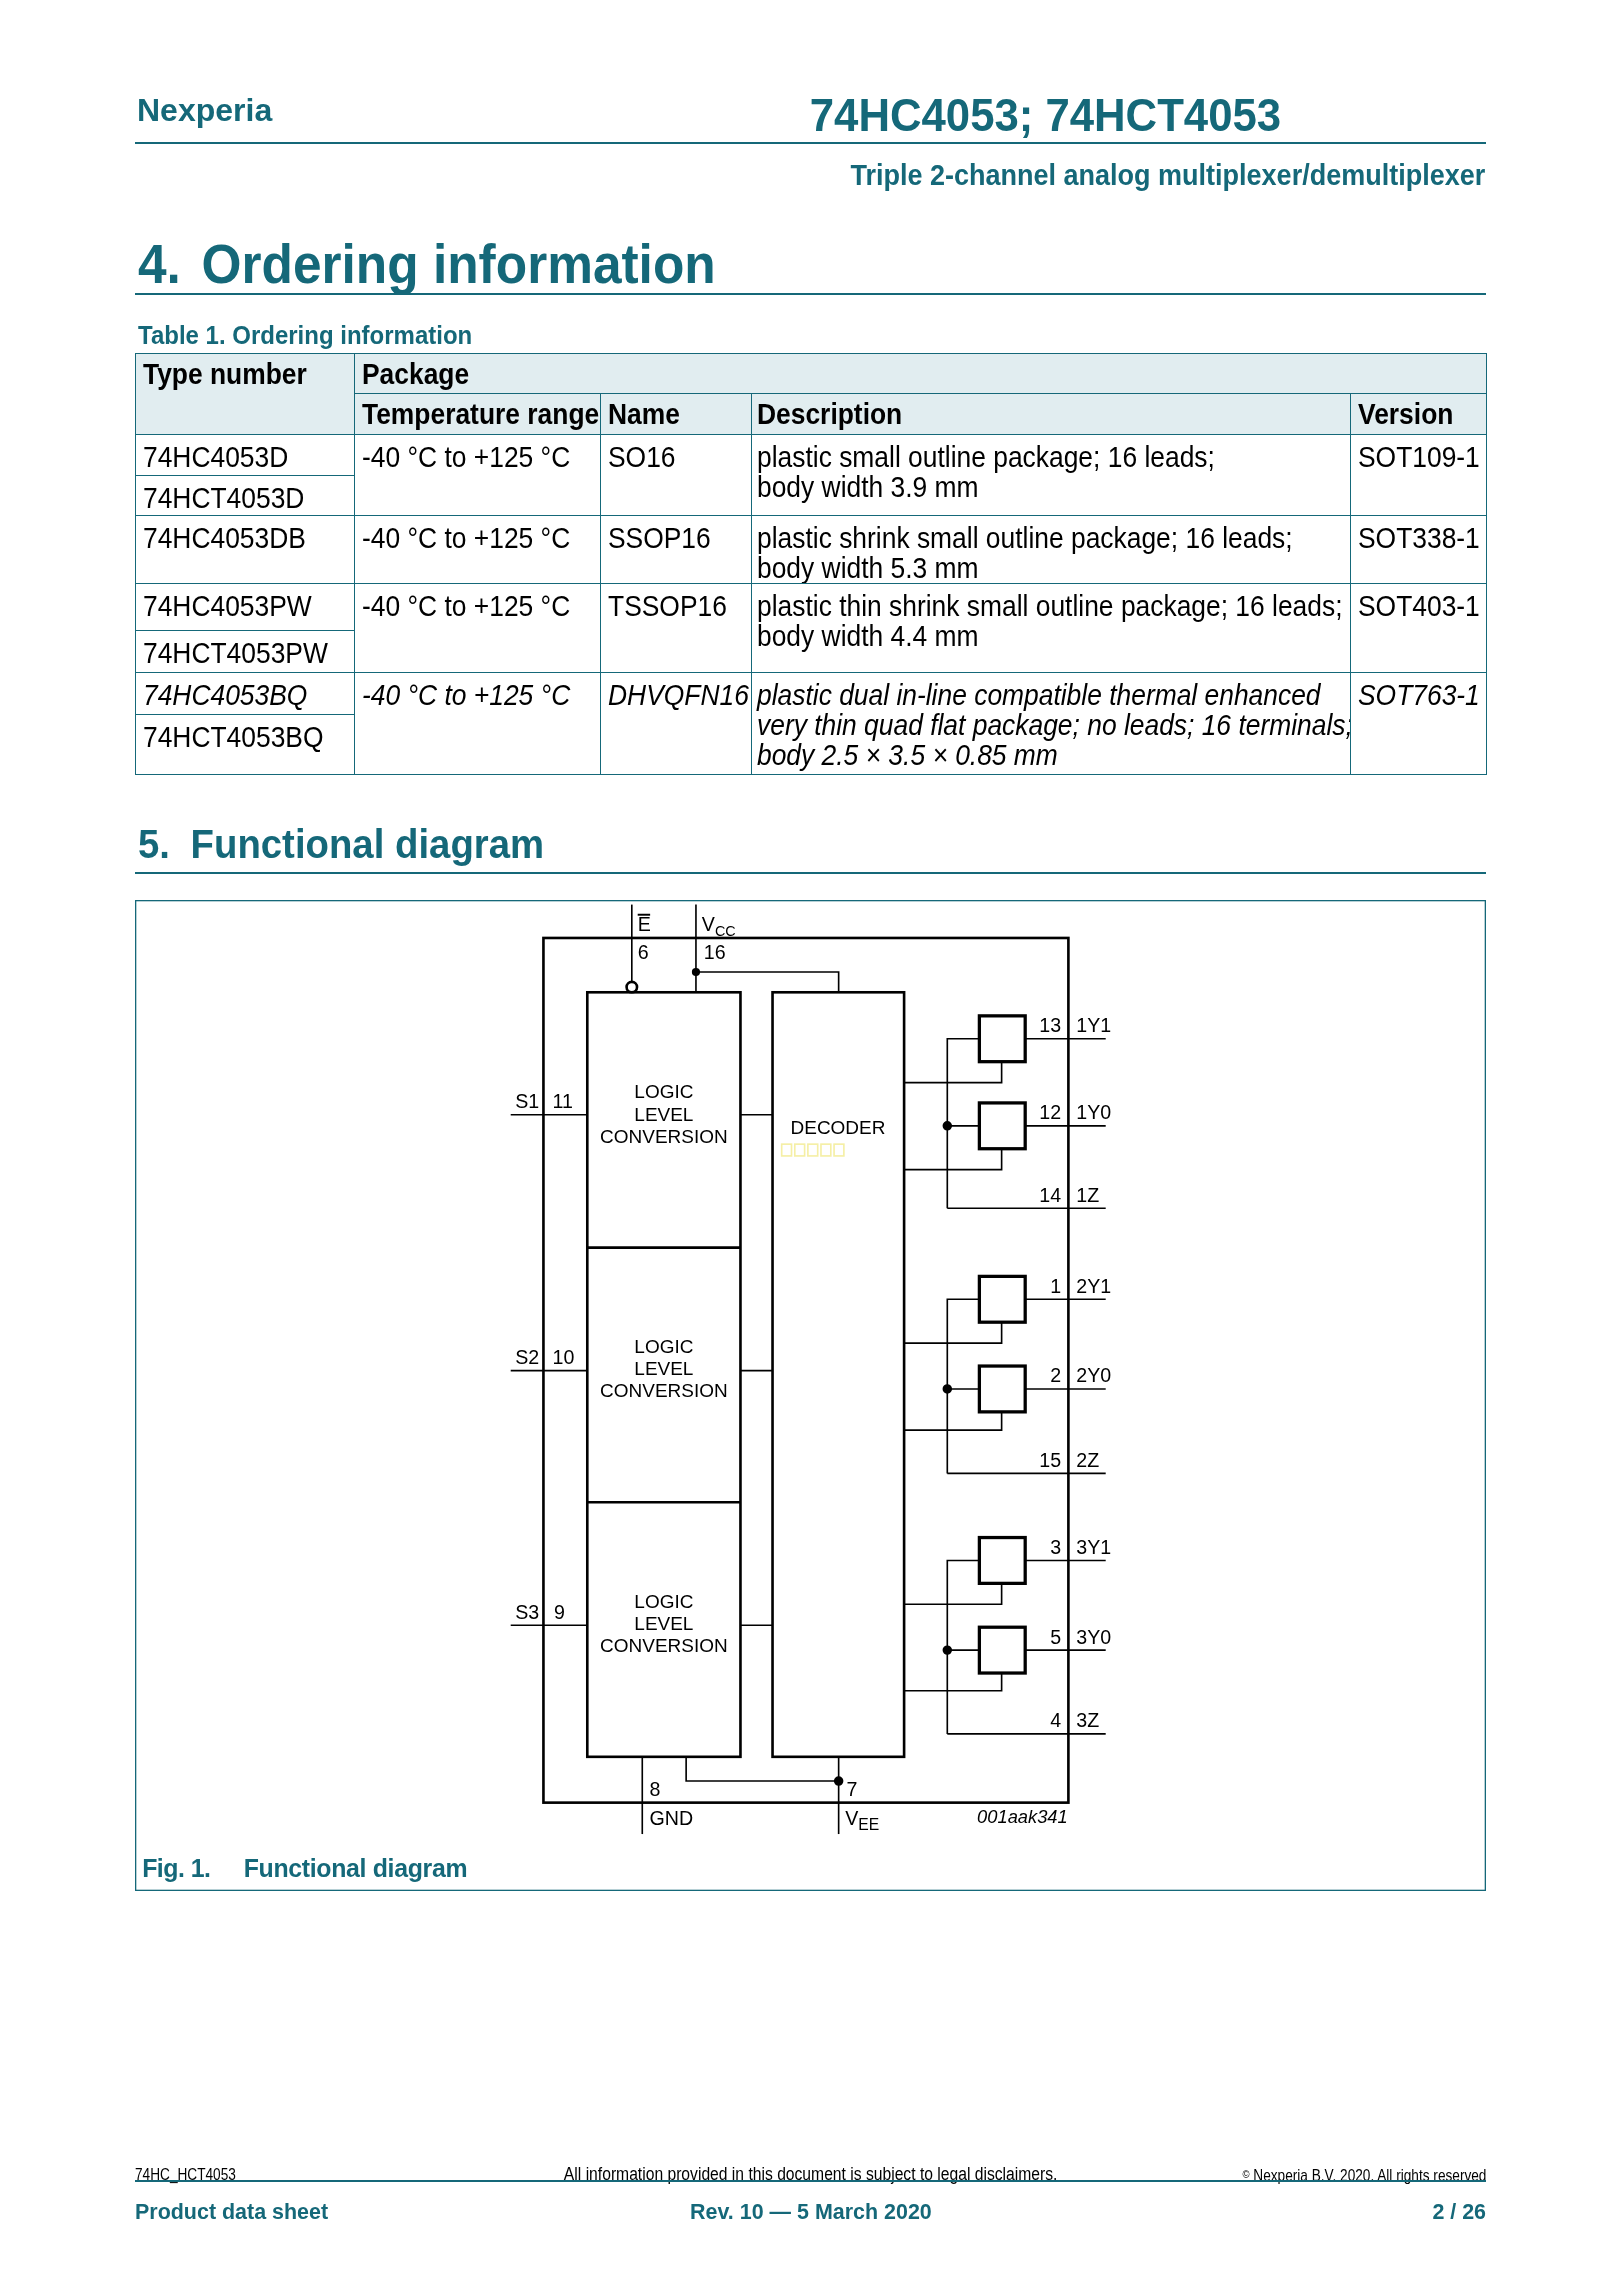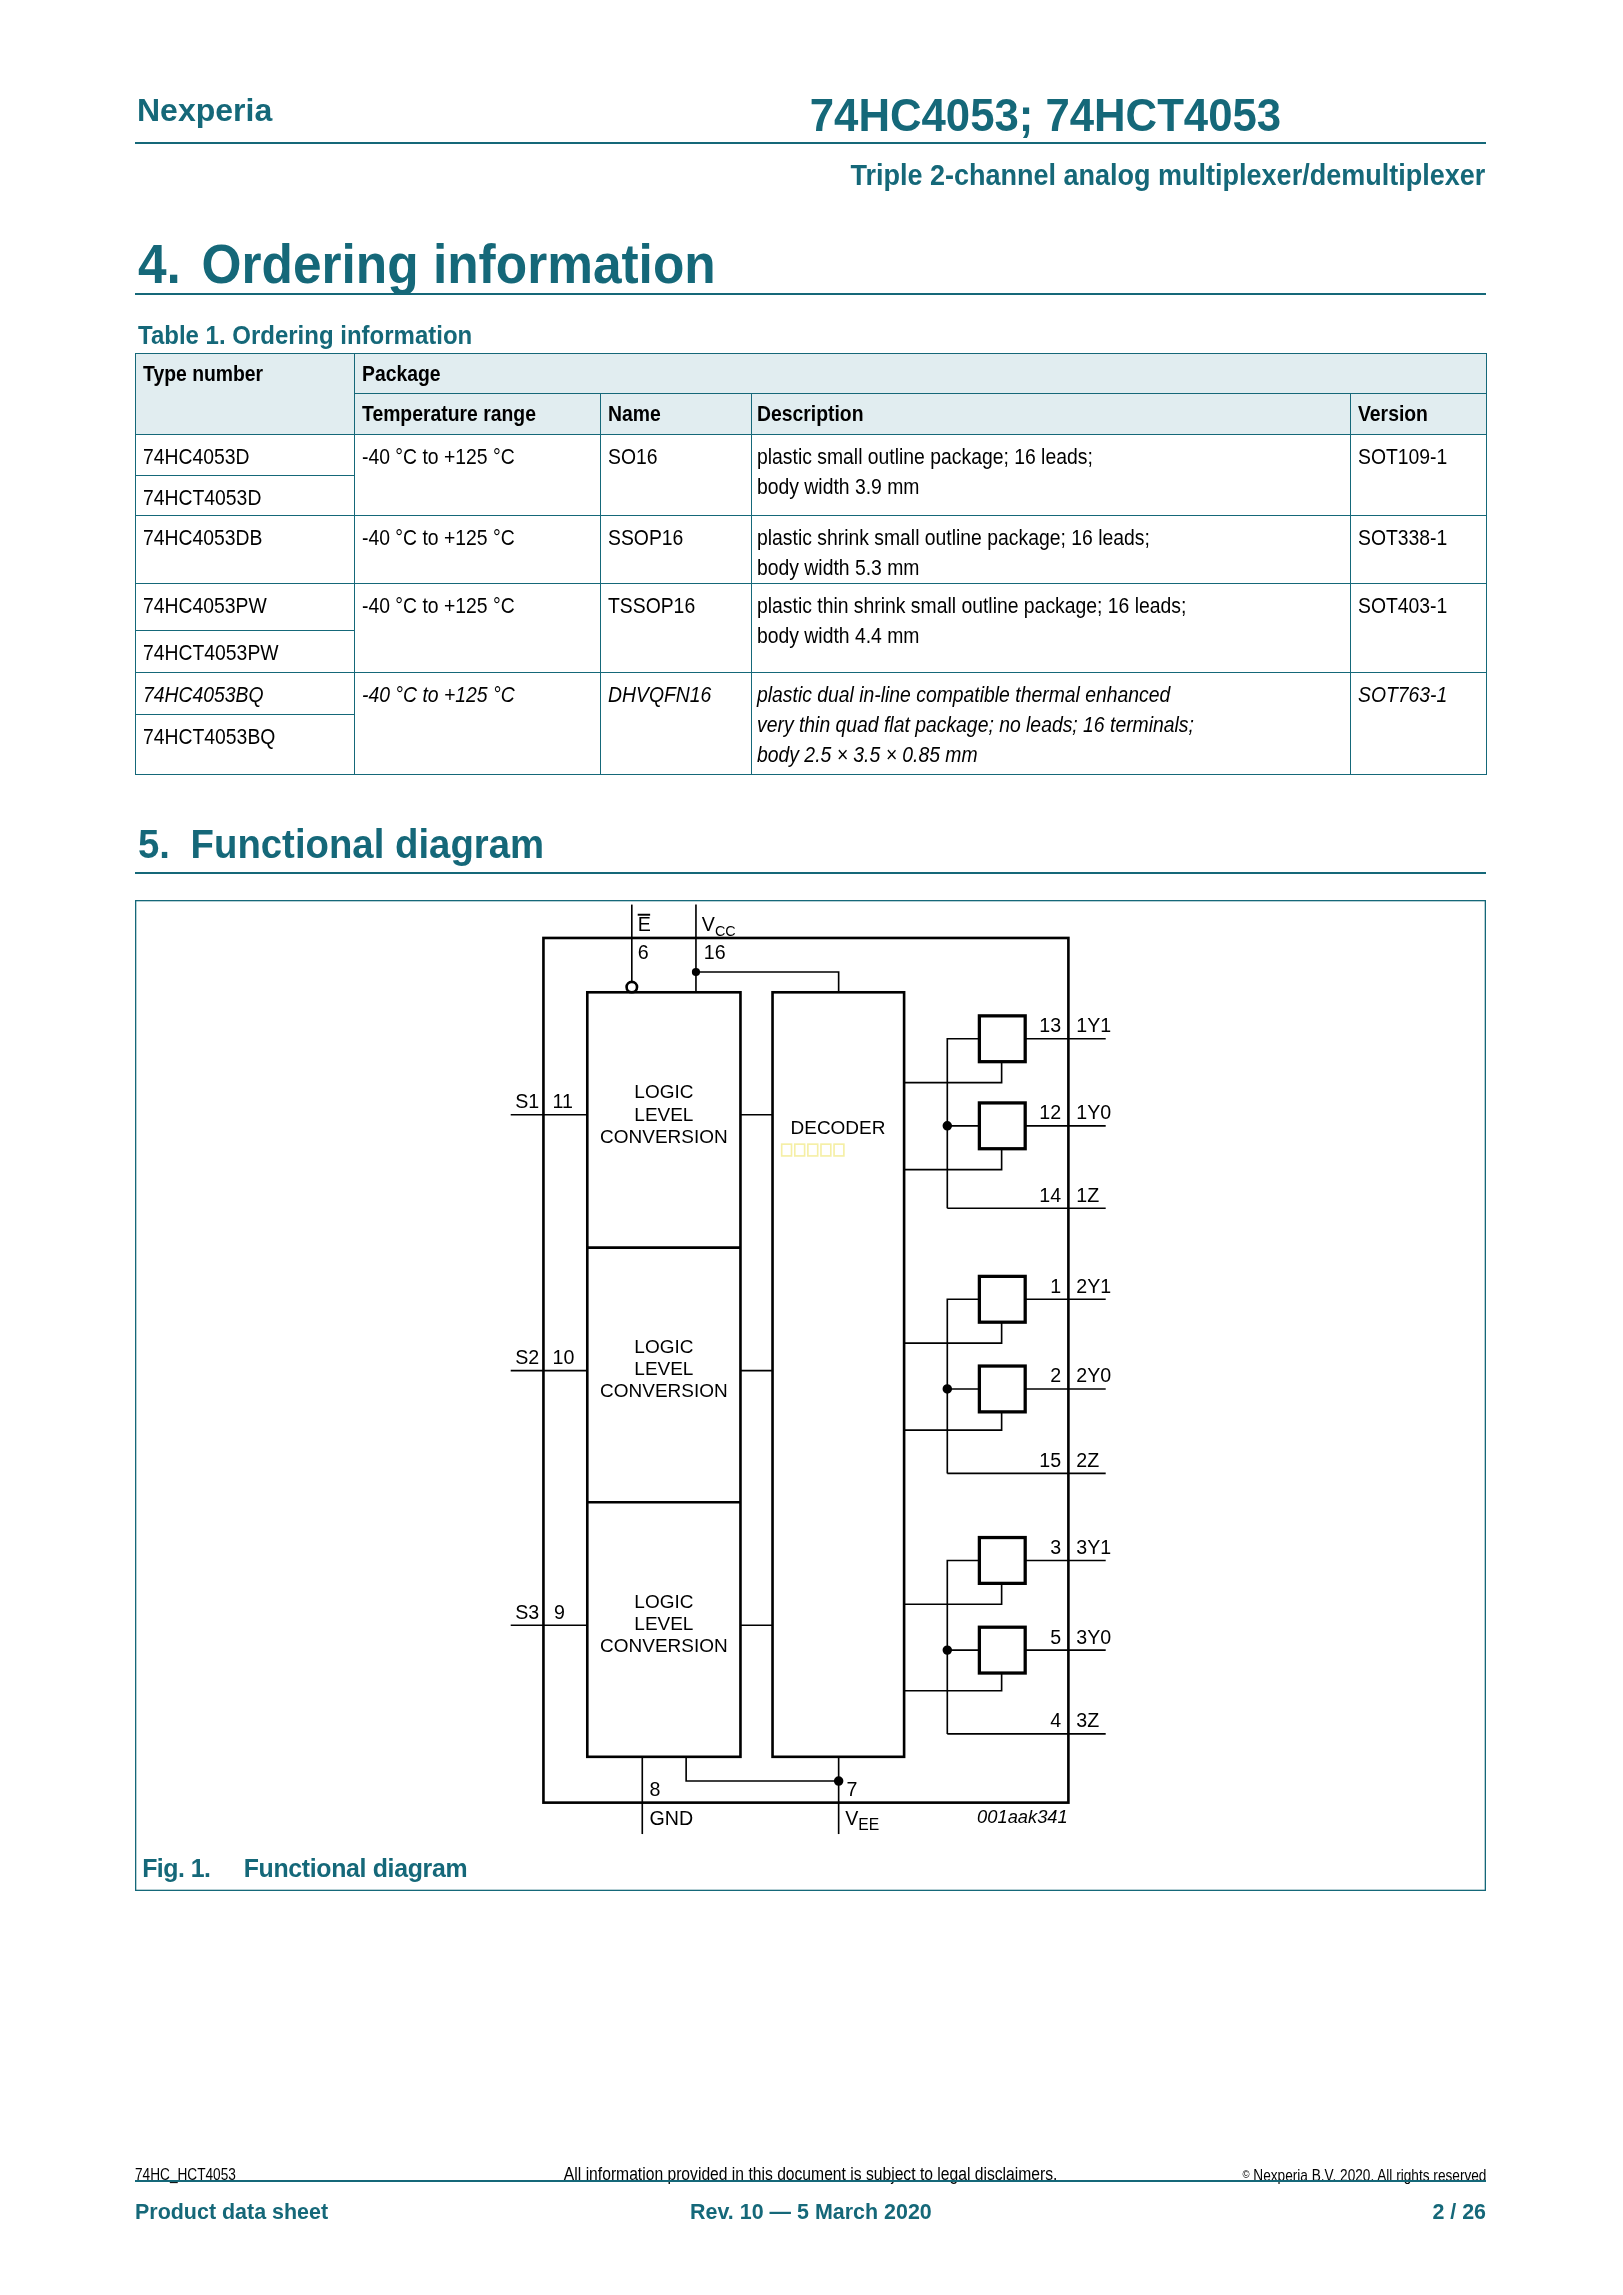--- a/index.html
+++ b/index.html
@@ -5,21 +5,21 @@
   html,body{margin:0;padding:0;}
   body{width:1623px;height:2295px;position:relative;background:#ffffff;
        font-family:"Liberation Sans",sans-serif;color:#000;}
   .abs{position:absolute;}
   .teal{color:#156879;}
   .b{font-weight:bold;}
   .sx{display:inline-block;transform-origin:0 0;white-space:nowrap;}
   .sxr{display:inline-block;transform-origin:100% 0;white-space:nowrap;}
   .sxc{display:inline-block;transform-origin:50% 0;white-space:nowrap;}
   #ordtable{position:absolute;left:135px;top:353px;width:1350px;border-collapse:collapse;table-layout:fixed;
-            font-size:22px;line-height:30px;}
+            font-size:30px;line-height:30px;}
   #ordtable td,#ordtable th{border:1.3px solid #156879;vertical-align:top;text-align:left;
             padding:7.2px 1.3px 0 7.2px;font-weight:normal;overflow:hidden;}
   #ordtable th{background:#e1edf0;font-weight:bold;padding-top:5.2px;}
   #ordtable .dc{padding-left:4.6px;}
   #ordtable .t{display:inline-block;transform:scaleX(0.88);transform-origin:0 0;white-space:nowrap;}
 </style>
 </head>
 <body>
 
 <div class="abs teal b" style="left:137px;top:94px;font-size:32px;line-height:32px;">Nexperia</div>

